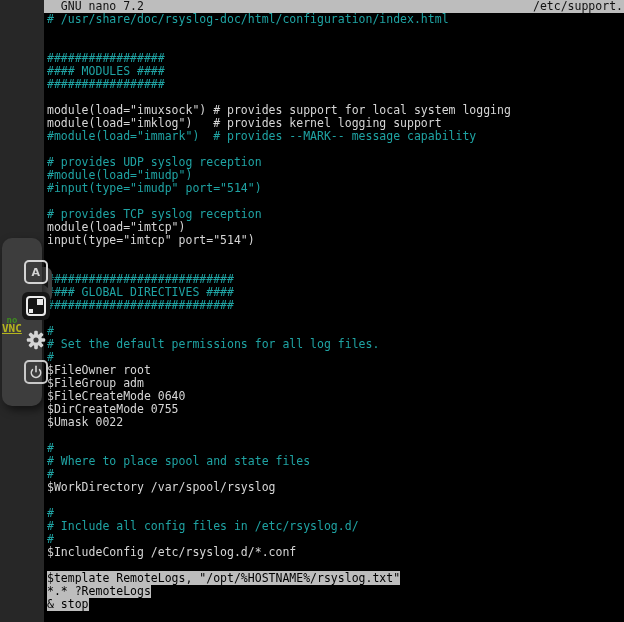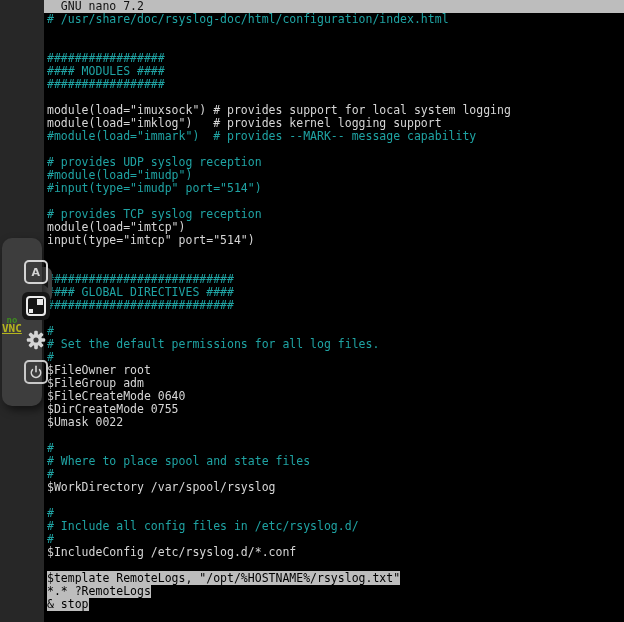--- a/index.html
+++ b/index.html
@@ -30,21 +30,21 @@
             display:flex;align-items:center;justify-content:center;}
   .fs-box{position:relative;width:16px;height:16px;border:2px solid #ececec;border-radius:4px;}
   .fs-sq1{position:absolute;right:1px;top:1px;width:6px;height:6px;background:#ececec;}
   .fs-sq2{position:absolute;left:1px;bottom:1px;width:4px;height:4px;background:#ececec;}
   .btn-plain{width:24px;height:24px;display:flex;align-items:center;justify-content:center;}
 
   
   .terminal{position:absolute;left:44px;top:0;width:580px;height:622px;background:#000;
             font-size:11.5px;line-height:13px;}
   .term-header{height:13px;display:flex;justify-content:space-between;white-space:pre;
-               padding:0 1px 0 3px;overflow:hidden;flex-direction:column;}
+               padding:0 1px 0 3px;overflow:hidden;}
   .term-body{padding-left:3px;white-space:pre;}
   .line{height:13px;}
   .line span{display:inline;}
 </style>
 </head>
 <body>
 
 <div id="screen">
 
   <div class="sidebar-strip"></div>

